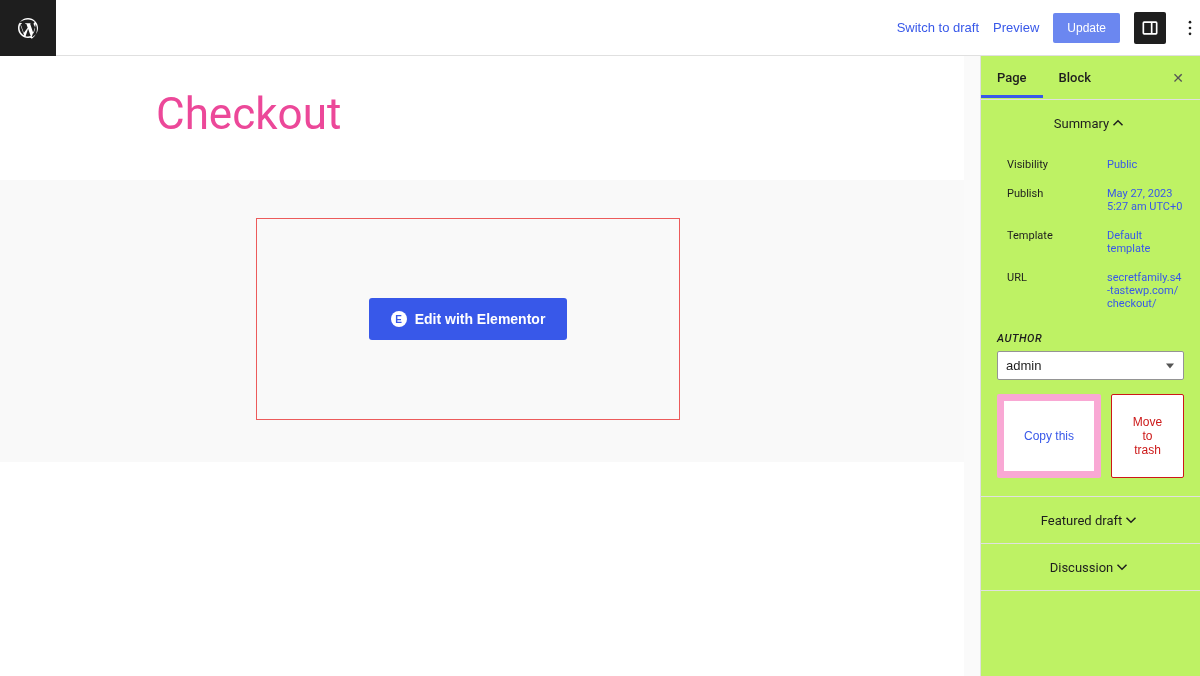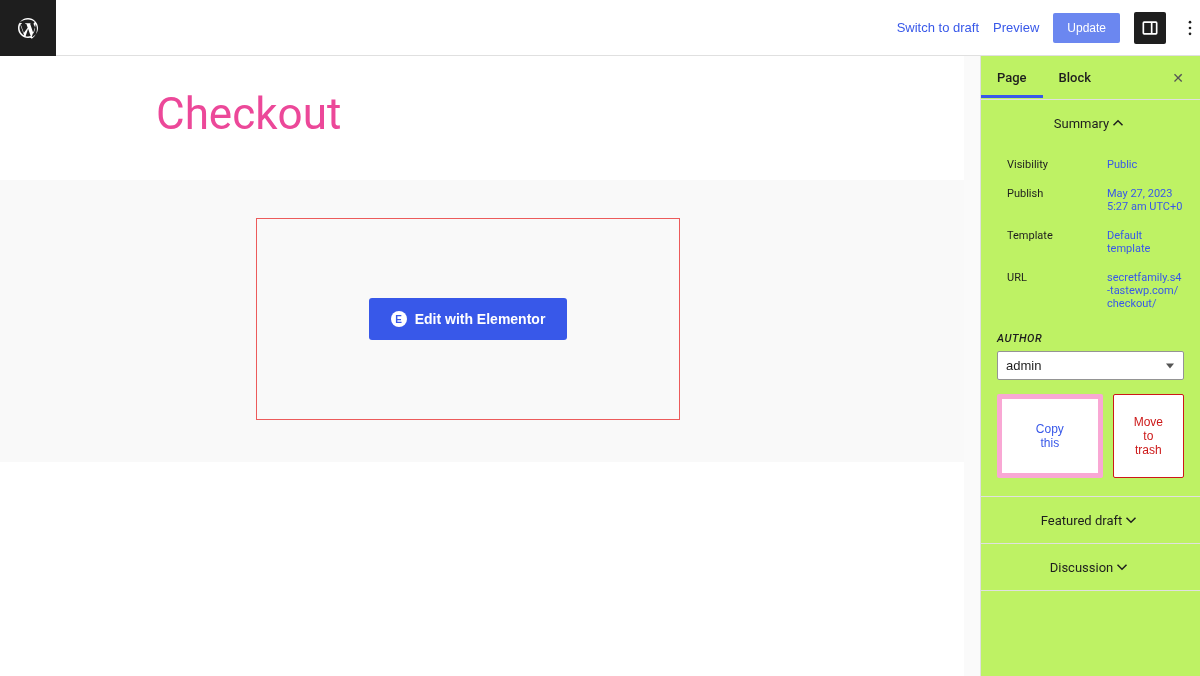--- a/index.html
+++ b/index.html
@@ -40,21 +40,21 @@
     .panel-header { display: flex; justify-content: center; align-items: center; padding: 14px 16px; font-size: 13px; font-weight: 400; color: #1e1e1e; cursor: pointer; }
     .panel-body { padding: 4px 16px 18px; }
     .summary-row { display: flex; padding: 8px 0; font-size: 11px; margin-left: 10px; }
     .summary-label { color: #1e1e1e; width: 100px; flex-shrink: 0; }
     .summary-value { color: #3858e9; }
     .author-label { font-size: 11px; text-transform: uppercase; letter-spacing: 0.5px; color: #1e1e1e; margin: 14px 0 6px; font-weight: 500; font-style: italic; }
     .author-select { width: 100%; padding: 6px 8px; border: 1px solid #949494; border-radius: 2px; font-size: 13px; color: #1e1e1e; background: #fff; appearance: none; }
     .select-wrap { position: relative; }
     .select-wrap::after { content: ''; position: absolute; right: 10px; top: 50%; transform: translateY(-50%); border-left: 4px solid transparent; border-right: 4px solid transparent; border-top: 5px solid #555; pointer-events: none; }
     .action-row { display: flex; gap: 10px; margin-top: 14px; }
-    .copy-btn { border: 5px solid #f9a8d4; color: #3858e9; background: #fff; padding: 4px 27px; font-size: 12px; border-radius: 2px; text-align: center; }
+    .copy-btn { border: 7px solid #f9a8d4; color: #3858e9; background: #fff; padding: 4px 20px; font-size: 12px; border-radius: 2px; text-align: center; }
     .trash-btn { border: 1px solid #cc1818; color: #cc1818; background: #fff; padding: 20px; font-size: 12px; border-radius: 2px; flex: 1; }
     
     svg { display: block; }
   </style>
 </head>
 <body>
 
 <div class="topbar">
   <div class="wp-logo">
     <svg width="24" height="24" viewBox="0 0 24 24" fill="#fff">

